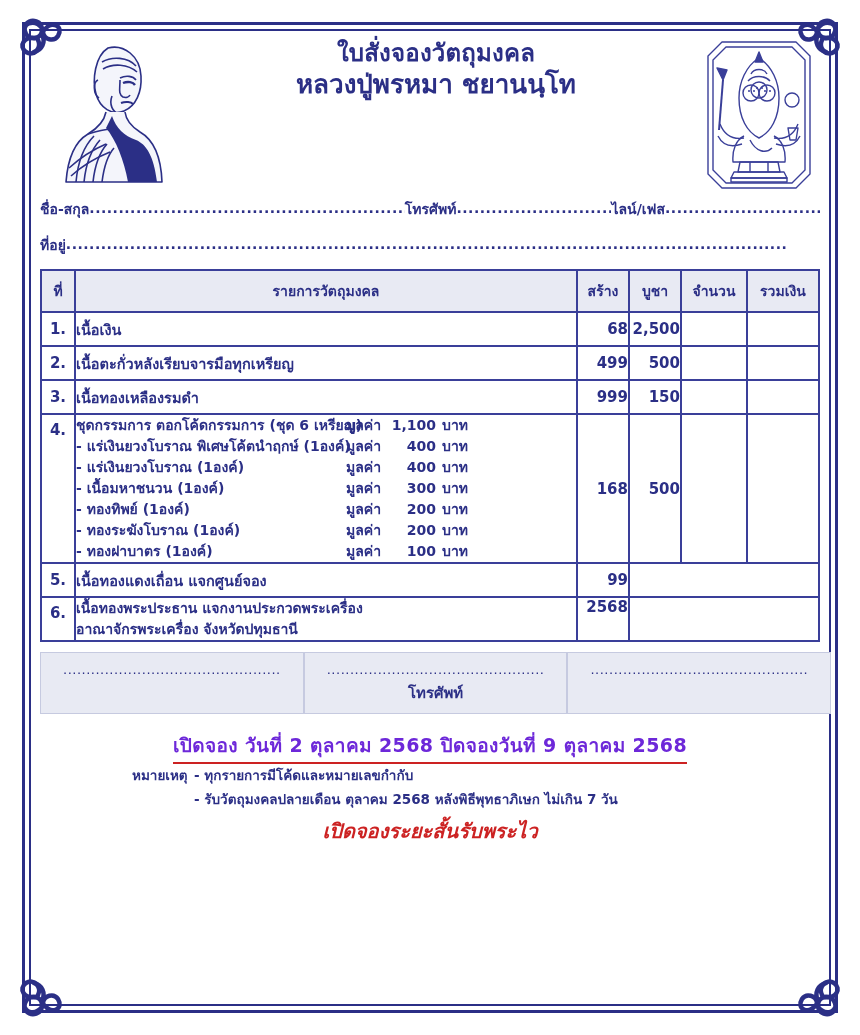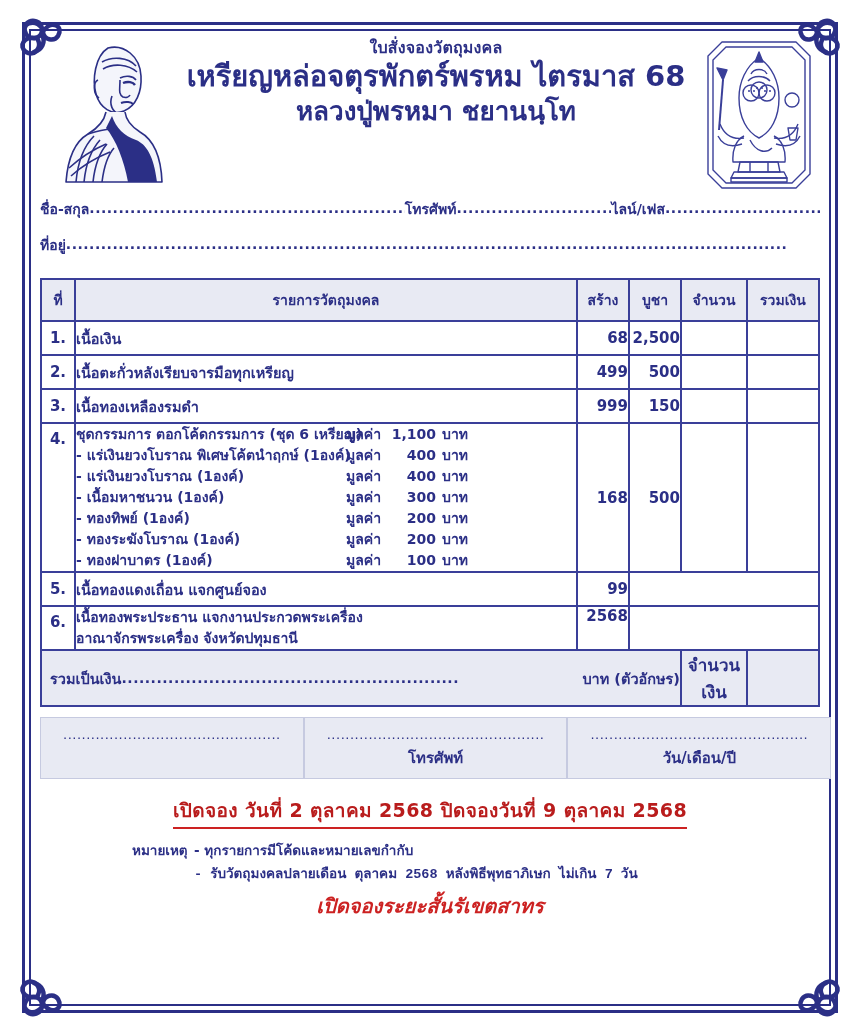--- a/index.html
+++ b/index.html
@@ -54,21 +54,21 @@
     width: 106px; height: 150px;
   }
   .monk svg, .deity svg { width: 100%; height: 100%; display: block; }
 
   .titles {
     position: absolute; left: 132px; right: 120px; top: 4px;
     text-align: center;
     color: #2b2f86;
   }
   .t-line1 {
-    font-size: 16px; font-weight: bold; line-height: 1.25;
+    font-size: 24px; font-weight: bold; line-height: 1.25;
     letter-spacing: .2px;
   }
   .t-line2 {
     font-size: 29px; font-weight: bold; line-height: 1.28;
     white-space: nowrap;
   }
   .t-line3 {
     font-size: 26px; font-weight: bold; line-height: 1.3;
   }
   .t-line4 {
@@ -79,21 +79,21 @@
   .fieldrow {
     color: #2b2f86;
     font-size: 14px;
     font-weight: bold;
     display: flex;
     align-items: baseline;
     white-space: nowrap;
     overflow: hidden;
   }
   .fieldrow.r1 { margin-top: 6px; }
-  .fieldrow.r2 { margin-top: 14px; margin-bottom: 22px; }
+  .fieldrow.r2 { margin-top: 14px; margin-bottom: 13px; }
   .fl-label { flex: 0 0 auto; }
   .dots {
     flex: 1 1 auto;
     overflow: hidden;
     font-size: 14px;
     letter-spacing: .5px;
     color: #2b2f86;
     position: relative;
     top: -1px;
   }
@@ -204,35 +204,34 @@
 
   
   .footer { text-align: center; color: #2b2f86; margin-top: 10px; }
   .contact {
     font-size: 18px; font-weight: bold; color: #2b2f86;
     letter-spacing: .2px;
   }
   .openclose {
     margin-top: 6px;
     font-size: 19px; font-weight: bold;
-    color: #b91c1c;
+    color: #6d28d9;
     display: inline-block;
     border-bottom: 2px solid #cc2222;
     padding-bottom: 2px;
     letter-spacing: .4px;
   }
   .notes {
-    margin-top: 10px;
     text-align: left;
     padding-left: 92px;
     color: #2b2f86;
   }
   .notes .nrow { font-size: 13.5px; font-weight: bold; line-height: 1.75; white-space: nowrap; }
   .notes .nlabel { display: inline-block; width: 62px; }
-  .notes .nrow.indent { padding-left: 62px; font-family: Liberation Mono, monospace; }
+  .notes .nrow.indent { padding-left: 62px; }
   .tagline {
     margin-top: 4px;
     font-size: 20px; font-weight: bold; font-style: italic;
     color: #cc2222;
     text-align: center;
   }
 </style>
 </head>
 <body>
 
@@ -317,21 +316,20 @@
             <path d="M7 132 C18 122, 30 114, 44 108"></path>
             <path d="M9 140 C20 130, 33 122, 48 116"></path>
 
             <path d="M26 98 C38 94, 48 92, 56 94"></path>
           </g>
         </svg>
       </div>
 
       <div class="titles">
         <div class="t-line1">ใบสั่งจองวัตถุมงคล</div>
-        <div class="t-line2">เหรียญหล่อจตุรพักตร์พรหม ไตรมาส 68</div>
         <div class="t-line3">หลวงปู่พรหมา ชยานนฺโท</div>
       </div>
 
       <div class="deity">
         <svg viewBox="0 0 106 150">
           <g fill="none" stroke="#3a3f99" stroke-width="1.4" stroke-linejoin="round">
 
             <path d="M16 2 L90 2 L104 16 L104 134 L90 148 L16 148 L2 134 L2 16 Z"></path>
             <path d="M20 7 L86 7 L99 20 L99 130 L86 143 L20 143 L7 130 L7 20 Z"></path>
 
@@ -478,55 +476,43 @@
         <tr>
           <td class="idx" style="vertical-align:top;padding-top:6px;">6.</td>
           <td class="desc">
             <span class="setline">เนื้อทองพระประธาน  แจกงานประกวดพระเครื่อง</span>
             <span class="setline">อาณาจักรพระเครื่อง  จังหวัดปทุมธานี</span>
           </td>
           <td class="num" style="vertical-align:top;">2568</td>
           <td class="num" colspan="3"></td>
         </tr>
 
-        <tr class="summary">
-          <td colspan="4">
-            <div class="sum-left">
-              <span>รวมเป็นเงิน</span>
-              <span class="dots">..........................................................</span>
-              <span>บาท (ตัวอักษร)</span>
-            </div>
-          </td>
-          <td class="sum-amount">จำนวนเงิน</td>
-          <td class="sum-amount"></td>
-        </tr>
       </tbody>
     </table>
 
     <div class="sigband">
       <div class="sigcell">
         <span class="sig-dots">...............................................</span>
       </div>
       <div class="sigcell">
         <span class="sig-dots">...............................................</span>
         <span class="sig-label">โทรศัพท์</span>
       </div>
       <div class="sigcell">
         <span class="sig-dots">...............................................</span>
-        <span class="sig-label">วัน/เดือน/ปี</span>
       </div>
     </div>
 
     <div class="footer">
       <div class="openclose">เปิดจอง  วันที่ 2  ตุลาคม  2568  ปิดจองวันที่ 9  ตุลาคม  2568</div>
       <div class="notes">
         <div class="nrow">
           <span class="nlabel">หมายเหตุ</span><span>- ทุกรายการมีโค้ดและหมายเลขกำกับ</span>
         </div>
         <div class="nrow indent">
           <span>- รับวัตถุมงคลปลายเดือน ตุลาคม 2568  หลังพิธีพุทธาภิเษก ไม่เกิน 7 วัน</span>
         </div>
       </div>
-      <div class="tagline">เปิดจองระยะสั้นรัเขตสาทร</div>
+      <div class="tagline">เปิดจองระยะสั้นรับพระไว</div>
     </div>
 
   </div>
 </div>
 
 </body></html>

